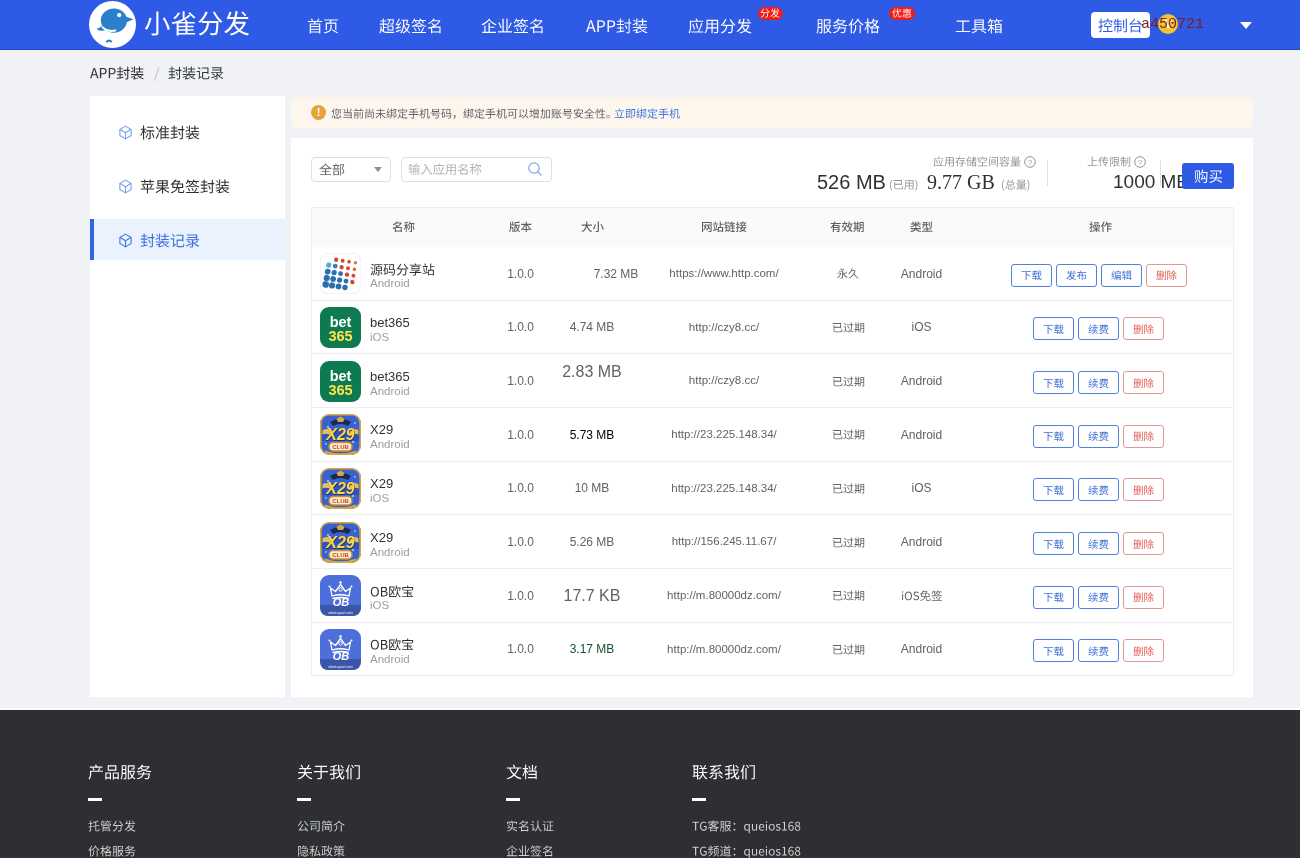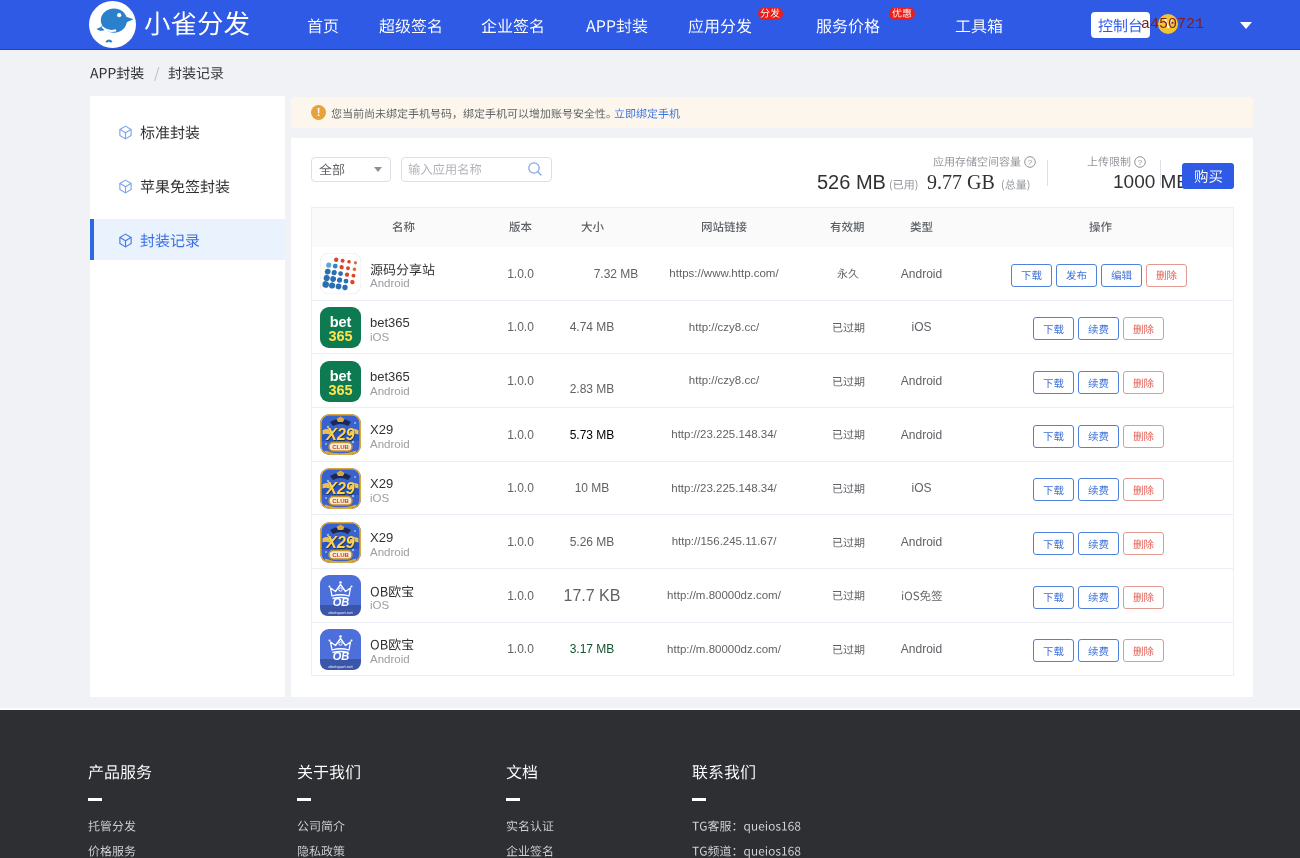--- a/index.html
+++ b/index.html
@@ -357,21 +357,21 @@
   </svg>
 <div style="position:absolute;left:311px;top:407.0px;width:923px;height:1px;background:#ebeef5"></div>
 <div style="position:absolute;left:311px;top:354.3px;width:1px;height:53.7px;background:#ebeef5"></div>
 <div style="position:absolute;left:1233px;top:354.3px;width:1px;height:53.7px;background:#ebeef5"></div>
 <svg style="position:absolute;left:320px;top:360.6px" width="41" height="41" viewBox="0 0 41 41">
     <use href="#ic-bet"></use>
   </svg>
 <div style="position:absolute;font-family:'Liberation Sans',sans-serif;font-size:13px;line-height:13px;color:#303133;white-space:pre;left:370.0px;top:369.8px;">bet365</div>
 <div style="position:absolute;font-family:'Liberation Sans',sans-serif;font-size:11.5px;line-height:11.5px;color:#9b9da2;white-space:pre;left:370.0px;top:385.6px;">Android</div>
 <div style="position:absolute;font-family:'Liberation Sans',sans-serif;font-size:12px;line-height:12px;color:#606266;white-space:pre;left:520.5px;top:374.9px;transform:translateX(-50%);">1.0.0</div>
-<div style="position:absolute;font-family:'Liberation Sans',sans-serif;font-size:12px;line-height:12px;color:#606266;white-space:pre;left:592.0px;top:383px;transform:translateX(-50%);">2.83 MB</div>
+<div style="position:absolute;font-family:'Liberation Sans',sans-serif;font-size:16px;line-height:12px;color:#606266;white-space:pre;left:592.0px;top:366px;transform:translateX(-50%);">2.83 MB</div>
 <div style="position:absolute;font-family:'Liberation Sans',sans-serif;font-size:11.5px;line-height:11.5px;color:#606266;white-space:pre;left:724.0px;top:375.2px;transform:translateX(-50%);">http://czy8.cc/</div>
 <svg style="position:absolute;left:831.5px;top:375.6px;overflow:visible" width="33.0" height="14.9" viewBox="0 0 33.0 14.9">
     <use href="#t39" fill="#5f6266"></use>
   </svg>
 <div style="position:absolute;font-family:'Liberation Sans',sans-serif;font-size:12px;line-height:12px;color:#5f6266;white-space:pre;left:921.5px;top:374.9px;transform:translateX(-50%);">Android</div>
 <div style="position:absolute;left:1033.0px;top:370.9px;width:41px;height:23px;border:1px solid #4f81dd;border-radius:3px;box-sizing:border-box;background:#fff"></div>
 <svg style="position:absolute;left:1043.0px;top:377.5px;overflow:visible" width="21.0" height="14.2" viewBox="0 0 21.0 14.2">
     <use href="#t35" fill="#3b6fd6"></use>
   </svg>
 <div style="position:absolute;left:1078.0px;top:370.9px;width:41px;height:23px;border:1px solid #4f81dd;border-radius:3px;box-sizing:border-box;background:#fff"></div>

